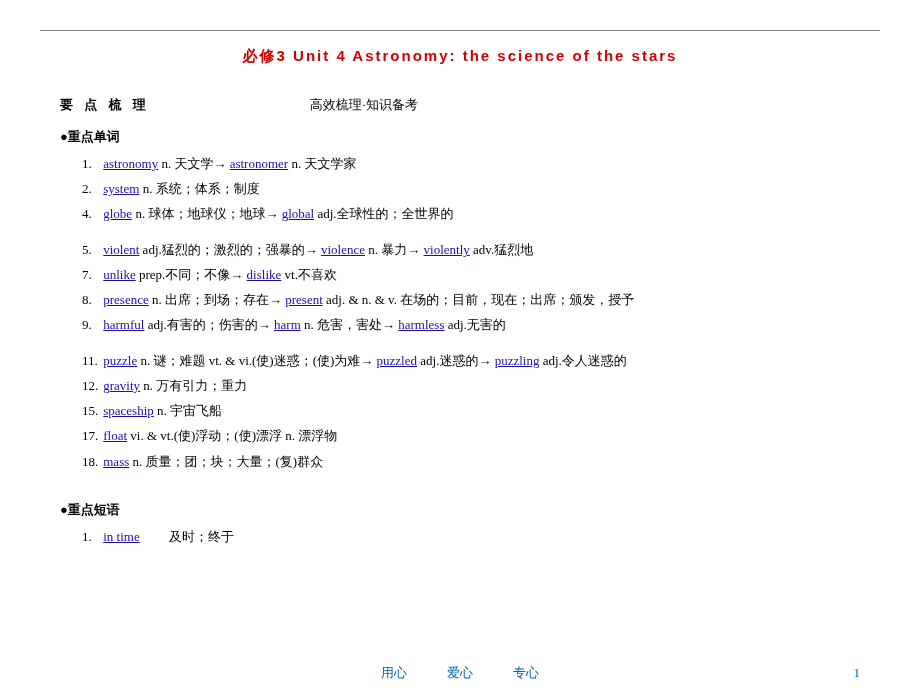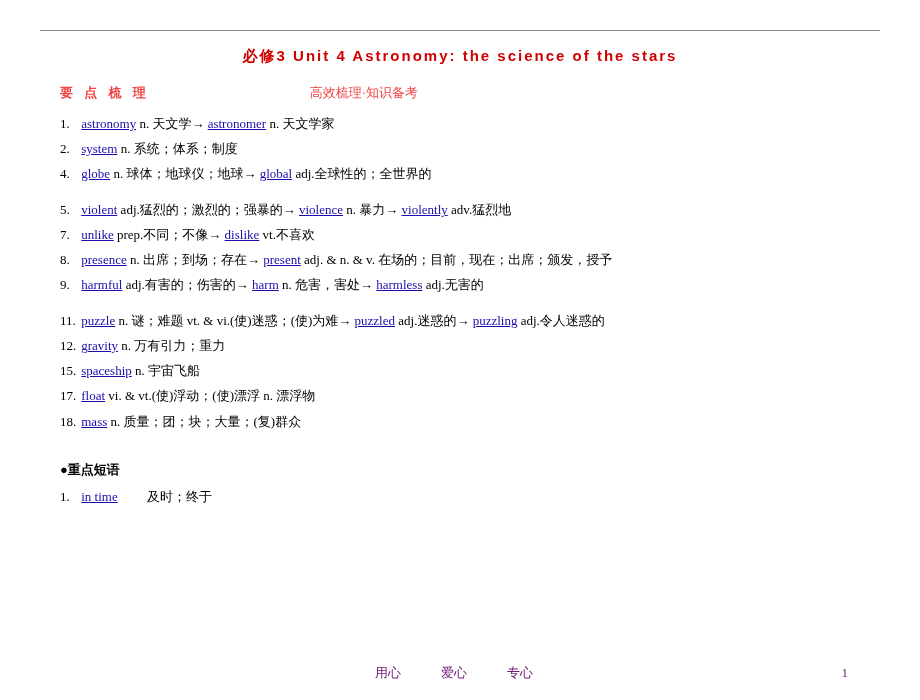--- a/index.html
+++ b/index.html
@@ -26,23 +26,23 @@
       margin-top: 16px;
       font-size: 15px;
       font-weight: bold;
       color: #d00000;
       letter-spacing: 2px;
       font-family: "SimHei", "黑体", sans-serif;
     }
     .section-header {
       display: flex;
       align-items: center;
-      margin: 18px 60px 10px 60px;
+      margin: 30px 60px 10px 60px;
       font-size: 12.5px;
-      color: #ef4444;
+      color: #000000;
     }
     .section-header .left {
       letter-spacing: 4px;
       font-size: 13px;
       font-weight: bold;
     }
     .section-header .right {
       margin-left: 160px;
       font-size: 13px;
     }
@@ -56,44 +56,45 @@
       margin-bottom: 6px;
     }
     .word-list {
       list-style: none;
       line-height: 2;
     }
     .word-list li {
       font-size: 13px;
       line-height: 1.85;
       margin-bottom: 1px;
+      margin-left: 22px;
     }
     .word-list .num {
       display: inline-block;
       width: 18px;
     }
     a, .link {
       color: #1a0dab;
       text-decoration: underline;
       cursor: pointer;
     }
     .spacer {
       height: 12px;
     }
     .bottom-bar {
       position: absolute;
       bottom: 18px;
       left: 0;
-      right: 12px;
+      right: 0;
       display: flex;
       justify-content: center;
       align-items: center;
       gap: 40px;
       font-size: 13px;
-      color: #701a75;
+      color: #0369a1;
     }
     .bottom-bar .page-num {
       position: absolute;
       right: 60px;
       font-size: 13px;
     }
   </style>
 </head>
 <body>
 
@@ -101,20 +102,21 @@
 
 <div class="page-title">必修3  Unit 4  Astronomy: the science of the stars</div>
 
 <div class="section-header">
   <span class="left">要 点 梳 理</span>
   <span class="right">高效梳理·知识备考</span>
 </div>
 
 <div class="content">
 
+  <div class="bullet-title">●重点单词</div>
 
   <ul class="word-list">
 
     <li>
       <span class="num">1.</span>
       <a class="link">astronomy</a>
       <span> n. 天文学→</span>
       <a class="link">astronomer</a>
       <span> n. 天文学家</span>
     </li>

